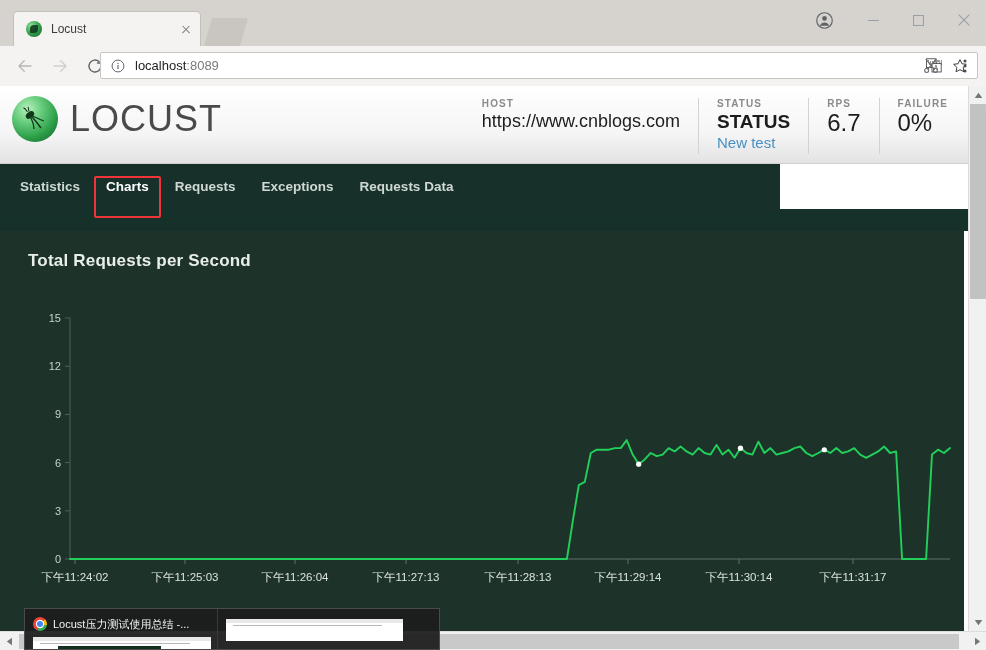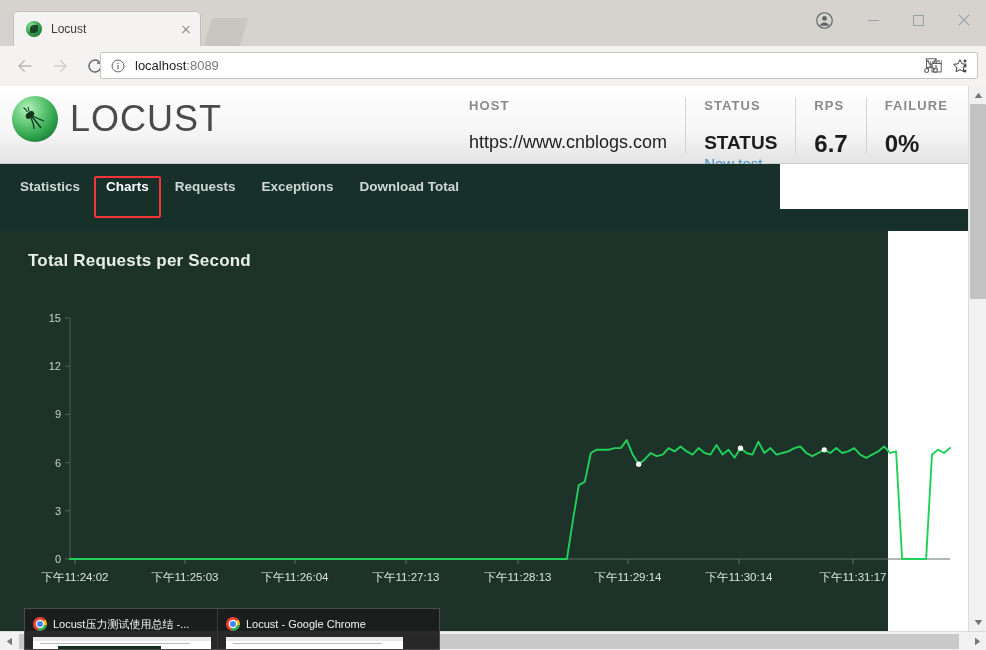--- a/index.html
+++ b/index.html
@@ -115,23 +115,23 @@
     position: absolute; left: 9px; top: 10px; width: 26px; height: 26px;
   }
   #logo-text {
     margin-left: 12px; font-size: 36px; letter-spacing: 1px;
     color: #4a4a4a; font-weight: 300; font-family: "Liberation Sans", sans-serif;
   }
 
   #stats { position: absolute; right: 2px; top: 12px; display: flex; align-items: stretch; height: 56px; }
   .stat { padding: 0 18px; display: flex; flex-direction: column; justify-content: flex-start; }
   .stat + .stat { border-left: 1px solid #d3d3d3; }
-  .stat-label { font-size: 13px; letter-spacing: 1.1px; color: #8a8a8a; margin-bottom: 19px; font-weight: 700; }
+  .stat-label { font-size: 10px; letter-spacing: 1.1px; color: #8a8a8a; margin-bottom: 2px; font-weight: 700; }
   .stat-value { font-size: 16px; color: #1d1d1d; }
-  .stat-value.big { font-size: 24px; font-weight: 700; line-height: 1.0; }
+  .stat-value.big { font-size: 24px; font-weight: 400; line-height: 1.0; }
   .stat-value.bold { font-weight: 700; font-size: 19px; }
   .stat-link { font-size: 15px; color: #4a90c4; margin-top: 1px; }
   #stat-host .stat-value { font-size: 18px; color: #1d1d1d; }
 
   
   #navbar {
     position: absolute; left: 0; top: 78px; width: 780px; height: 45px;
     background: #17312a;
   }
   #navlist { display: flex; align-items: center; height: 45px; padding-left: 20px; }
@@ -140,21 +140,21 @@
     margin-right: 26px; position: relative; white-space: nowrap;
   }
   .navitem.active { color: #ffffff; }
   #charts-highlight {
     position: absolute; left: 94px; top: 176px; width: 67px; height: 42px;
     border: 2px solid #f0343a; border-radius: 2px; pointer-events: none; z-index: 9;
   }
 
   
   #chartpanel {
-    position: absolute; left: 0; top: 123px; width: 888px; height: 422px;
+    position: absolute; left: 0; top: 123px; width: 964px; height: 422px;
     background: #1d3329;
   }
   #panel-strip {
     position: absolute; left: 0; top: 0; width: 968px; height: 22px;
     background: #16302a;
   }
   #chart-title {
     position: absolute; left: 28px; top: 42px;
     font-size: 17px; font-weight: 700; color: #e8eeea; letter-spacing: .2px;
   }
@@ -343,21 +343,21 @@
         </div>
       </div>
     </div>
 
     <div id="navbar">
       <div id="navlist">
         <div class="navitem">Statistics</div>
         <div class="navitem active">Charts</div>
         <div class="navitem">Requests</div>
         <div class="navitem">Exceptions</div>
-        <div class="navitem">Download Total</div>
+        <div class="navitem">Requests Data</div>
       </div>
     </div>
 
     <div id="chartpanel">
       <div id="panel-strip"></div>
       <div id="chart-title">Total Requests per Second</div>
       <svg id="plot" viewBox="0 0 968 422" preserveAspectRatio="none">
           <line x1="70" y1="109" x2="70" y2="350" stroke="#4e6257" stroke-width="1"></line>
           <line x1="70" y1="350" x2="950" y2="350" stroke="#5d7268" stroke-width="1"></line>
           <line x1="65" y1="350" x2="70" y2="350" stroke="#4e6257" stroke-width="1"></line>
@@ -432,24 +432,20 @@
         <div class="tb-ico"></div>
         <div class="tb-name">Locust压力测试使用总结 -...</div>
       </div>
       <div class="tb-thumb">
         <div class="mini-bar"></div>
           <div class="mini-line"></div>
           <div class="mini-dark"></div>
       </div>
     </div>
     <div class="tb-item">
-      <div class="tb-head">
-        <div class="tb-ico"></div>
-        <div class="tb-name">Locust - Google Chrome</div>
-      </div>
       <div class="tb-thumb">
         <div class="mini-bar"></div>
           <div class="mini-line"></div>
       </div>
     </div>
   </div>
 
 </div>
 
 </body></html>

